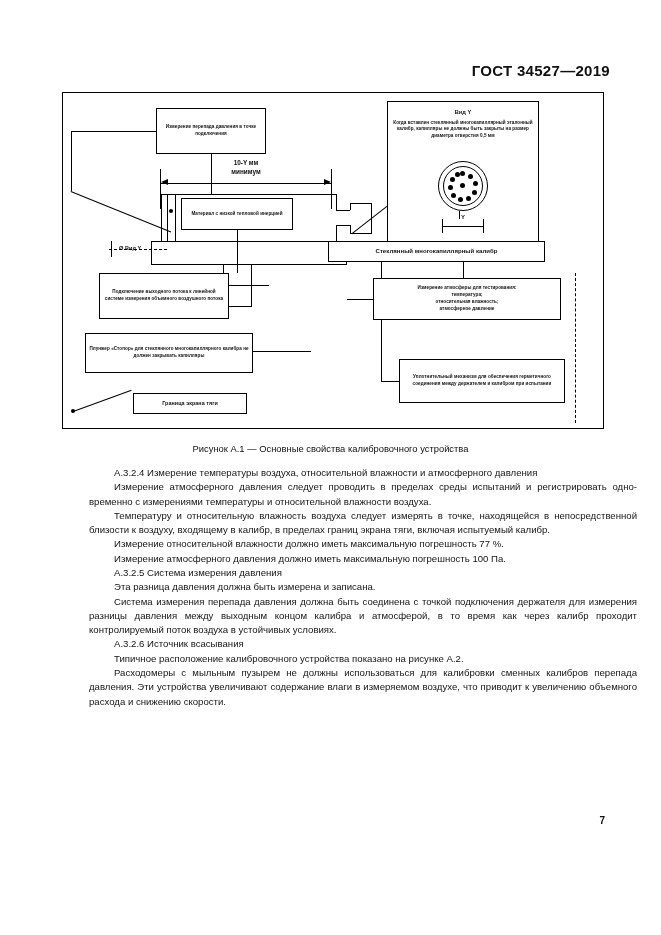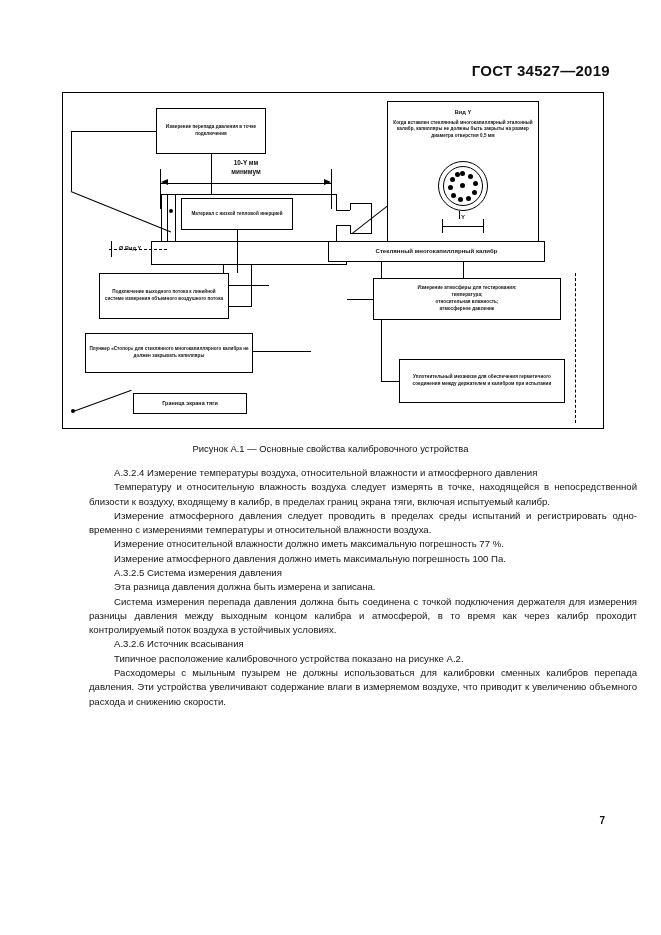--- a/index.html
+++ b/index.html
@@ -262,22 +262,22 @@
     <div class="box" id="b-bord">
       <span>Граница экрана тяги</span>
     </div>
 
   </div>
 
   <div class="caption">Рисунок А.1 — Основные свойства калибровочного устройства</div>
 
   <div class="body">
     <p class="ind">A.3.2.4 Измерение температуры воздуха, относительной влажности и атмосферного давления</p>
+    <p class="ind">Измерение атмосферного давления следует проводить в пределах среды испытаний и регистрировать одно­временно с измерениями температуры и относительной влажности воздуха.</p>
     <p class="ind">Температуру и относительную влажность воздуха следует измерять в точке, находящейся в непосредствен­ной близости к воздуху, входящему в калибр, в пределах границ экрана тяги, включая испытуемый калибр.</p>
-    <p class="ind">Измерение атмосферного давления следует проводить в пределах среды испытаний и регистрировать одно­временно с измерениями температуры и относительной влажности воздуха.</p>
     <p class="ind">Измерение относительной влажности должно иметь максимальную погрешность 77 %.</p>
     <p class="ind">Измерение атмосферного давления должно иметь максимальную погрешность 100 Па.</p>
 
 
     <p class="ind">A.3.2.5 Система измерения давления</p>
     <p class="ind">Эта разница давления должна быть измерена и записана.</p>
     <p class="ind">Система измерения перепада давления должна быть соединена с точкой подключения держателя для из­мерения разницы давления между выходным концом калибра и атмосферой, в то время как через калибр проходит контролируемый поток воздуха в устойчивых условиях.</p>
     <p class="ind">A.3.2.6 Источник всасывания</p>
     <p class="ind">Типичное расположение калибровочного устройства показано на рисунке А.2.</p>
     <p class="ind">Расходомеры с мыльным пузырем не должны использоваться для калибровки сменных калибров перепада давления. Эти устройства увеличивают содержание влаги в измеряемом воздухе, что приводит к увеличению объ­емного расхода и снижению скорости.</p>

